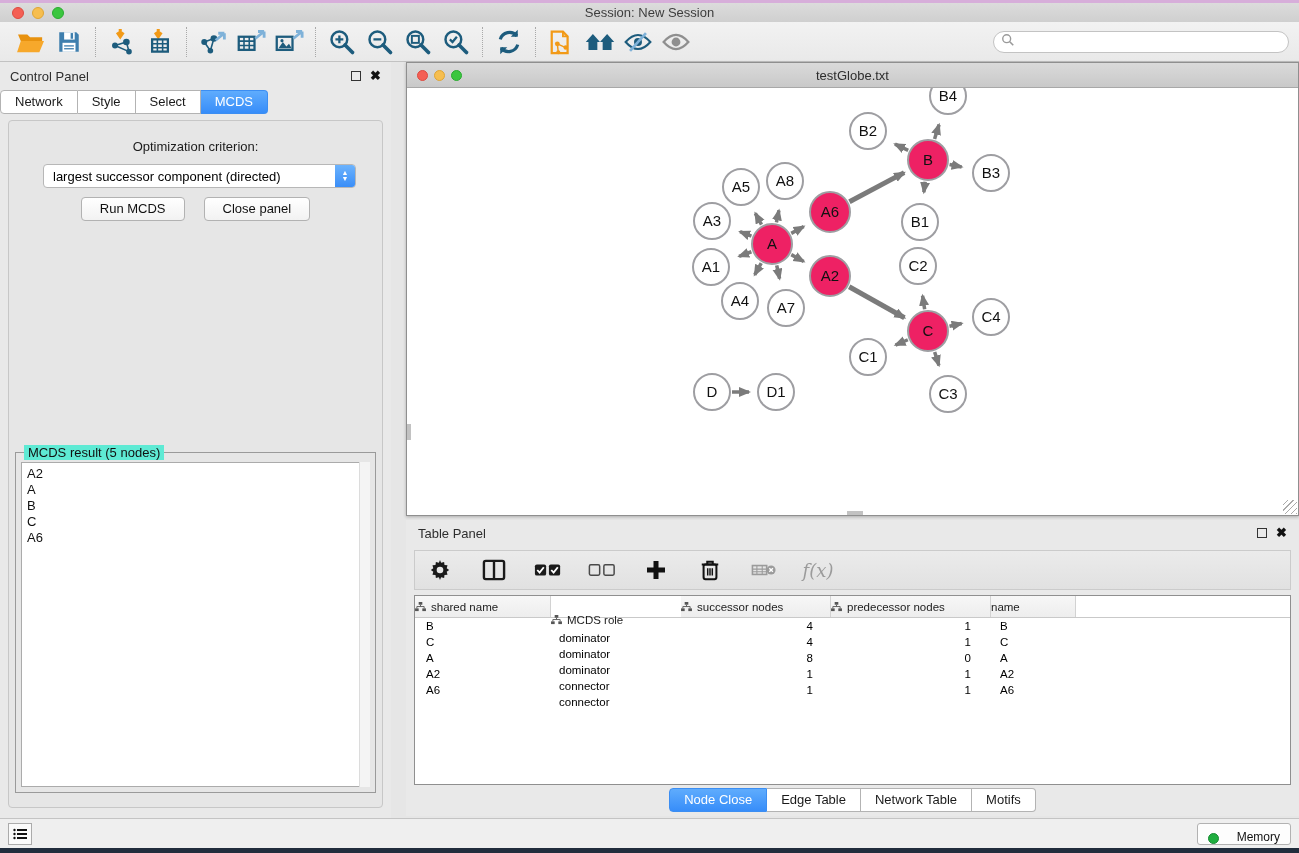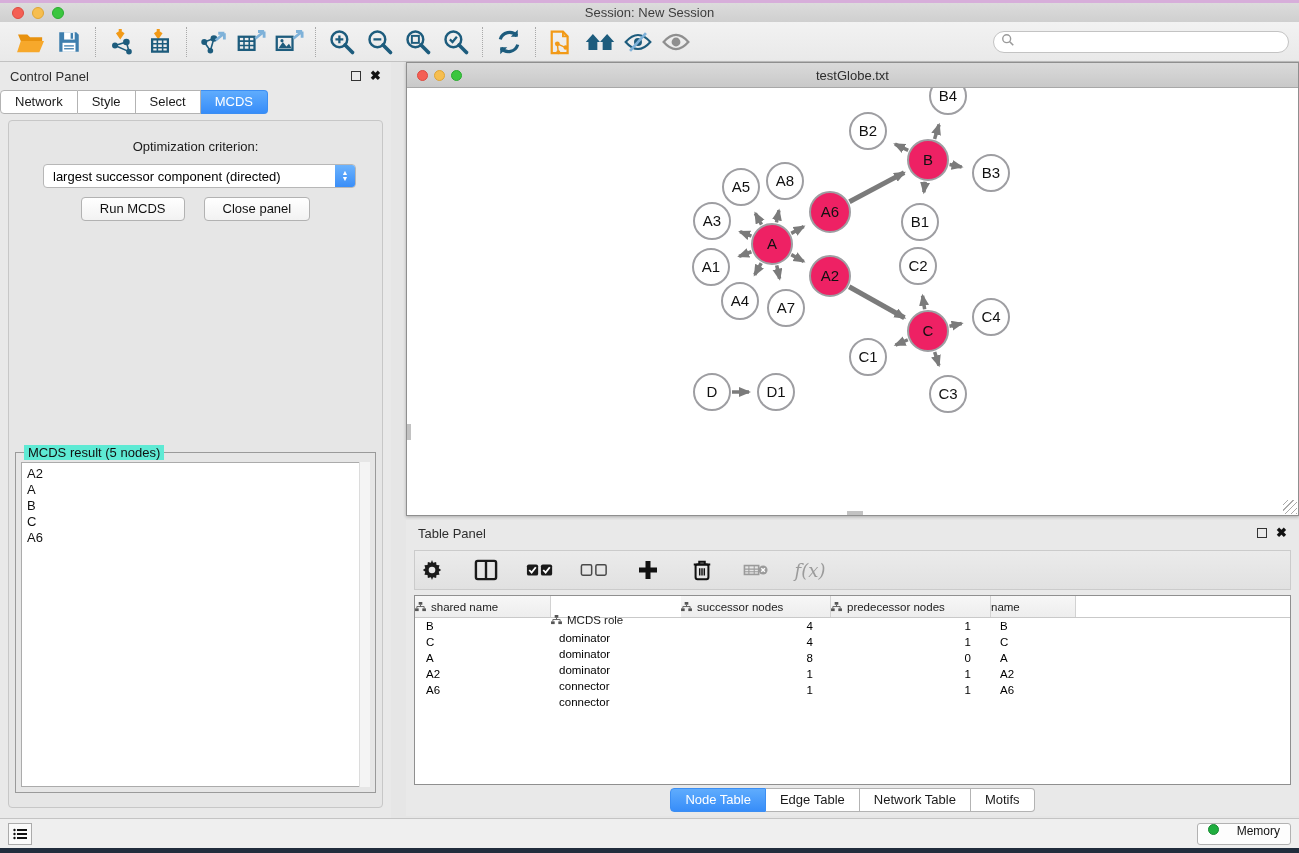--- a/index.html
+++ b/index.html
@@ -73,21 +73,21 @@
     background:repeating-linear-gradient(135deg,transparent 0 3px,#aaa 3px 4px); }
   .scroll-stub-left { position:absolute; left:0; top:336px; width:4px; height:16px; background:#c2c2c2; }
   .scroll-stub-bottom { position:absolute; left:440px; bottom:0; width:16px; height:4px; background:#c2c2c2; }
 
   
   #table-panel { left:406px; top:520px; width:893px; height:296px; background:#e9e9e9; }
   #tp-header { height:26px; display:flex; align-items:center; padding:0 12px; }
   #tp-title { font-size:13px; color:#2e2e2e; }
   #tp-toolbar { position:absolute; left:8px; top:30px; width:877px; height:40px;
     background:linear-gradient(#ebebeb,#e1e1e1); border:1px solid #cbcbcb; display:flex; align-items:center;
-    padding-left:0; gap:20px; }
+    padding-left:8px; gap:20px; }
   .tp-ic { width:34px; height:30px; display:flex; align-items:center; justify-content:center; }
   .fx-label { font-family:"DejaVu Serif", serif; font-style:italic; font-size:18px; color:#9b9b9b; }
   #node-table { position:absolute; left:8px; top:75px; width:877px; height:190px; background:#fff;
     border:1px solid #8f8f8f; overflow:hidden; }
   .thead { display:flex; height:22px; border-bottom:1px solid #c9c9c9; }
   .th { background:linear-gradient(#f7f7f7,#ededed); border-right:1px solid #d2d2d2; display:flex;
     align-items:center; gap:5px; font-size:11.5px; color:#222; }
   .trow { display:flex; height:16px; align-items:center; font-size:11.5px; color:#000; }
   .td { overflow:hidden; white-space:nowrap; }
   .c0{ width:136px; } .c1{ width:130px;margin-top:24px; } .c2{ width:150px; } .c3{ width:160px; } .c4{ width:85px; }
@@ -95,21 +95,21 @@
   .td.c2{ text-align:right; padding-right:18px; } .td.c3{ text-align:right; padding-right:20px; }
   .td.c4{ padding-left:9px; }
   #tp-tabs { position:absolute; left:0; top:268px; width:100%; display:flex; justify-content:center; }
 
   
   #statusbar { left:0; top:818px; width:1299px; height:30px; background:#efefef; border-top:1px solid #c4c4c4;
     display:flex; align-items:center; padding:0 8px; }
   #list-btn { width:24px; height:22px; background:#fafafa; border:1px solid #ababab;
     display:flex; align-items:center; justify-content:center; }
   #memory-btn { margin-left:auto; height:22px; background:#fdfdfd; border:1px solid #b2b2b2; border-radius:3px;
-    display:flex; align-items:flex-start; gap:18px; padding:0 10px; font-size:12px; color:#111; }
+    display:flex; align-items:flex-end; gap:18px; padding:0 10px; font-size:12px; color:#111; }
   .green-dot { width:11px; height:11px; border-radius:50%; background:#1fae3f; border:1px solid #188a33; }
   #desktop-strip-bottom { left:0; top:848px; width:1299px; height:5px; background:#212d3d; }
 </style>
 </head>
 <body>
 
 <div id="desktop-strip-top" class="abs"></div>
 
 <div id="titlebar" class="abs">
   <div class="lights">
@@ -558,21 +558,21 @@
         <div class="trow">
           <div class="td c0">A6</div>
           <div class="td c1">connector</div>
           <div class="td c2">1</div>
           <div class="td c3">1</div>
           <div class="td c4">A6</div>
         </div>
       </div>
   </div>
   <div id="tp-tabs" class="tabrow">
-      <span class="tab active">Node Table</span>
+      <span class="tab active">Node Close</span>
       <span class="tab">Edge Table</span>
       <span class="tab">Network Table</span>
       <span class="tab">Motifs</span>
     </div>
 </div>
 
 <div id="statusbar" class="abs">
   <span id="list-btn">
     <svg width="14" height="12" viewBox="0 0 14 12">
         <circle cx="1.5" cy="2" r="1.2" fill="#111"></circle>

